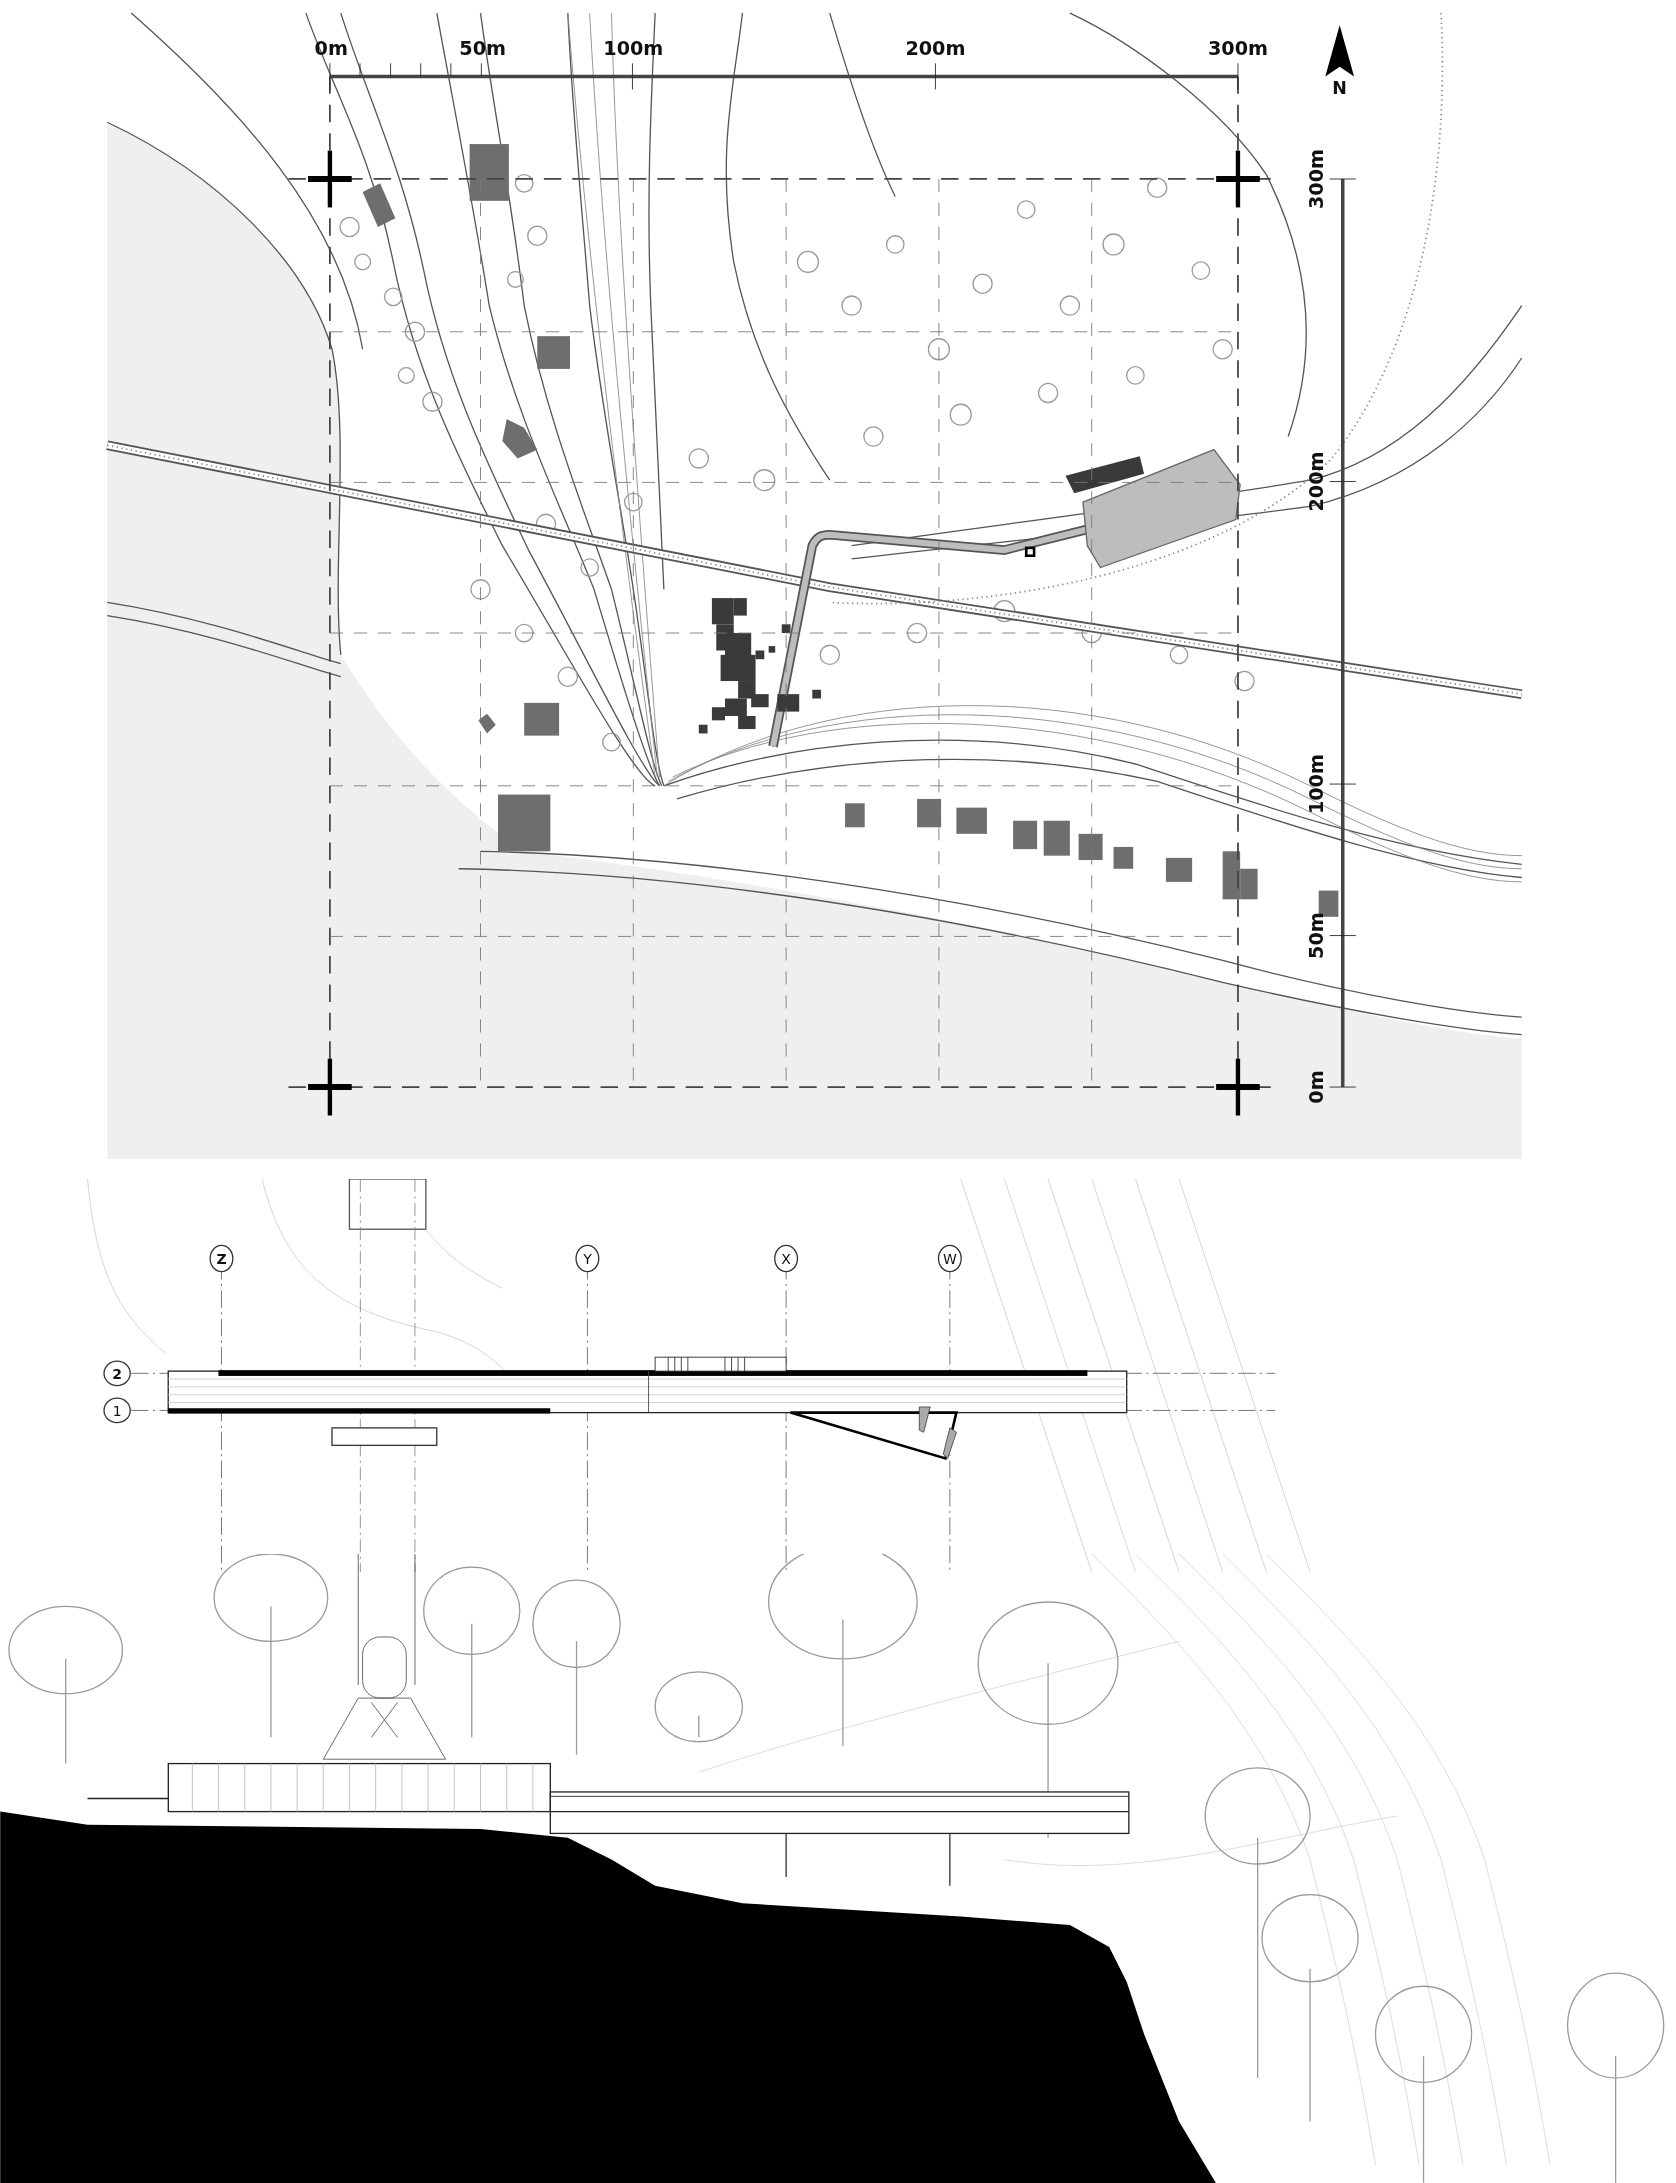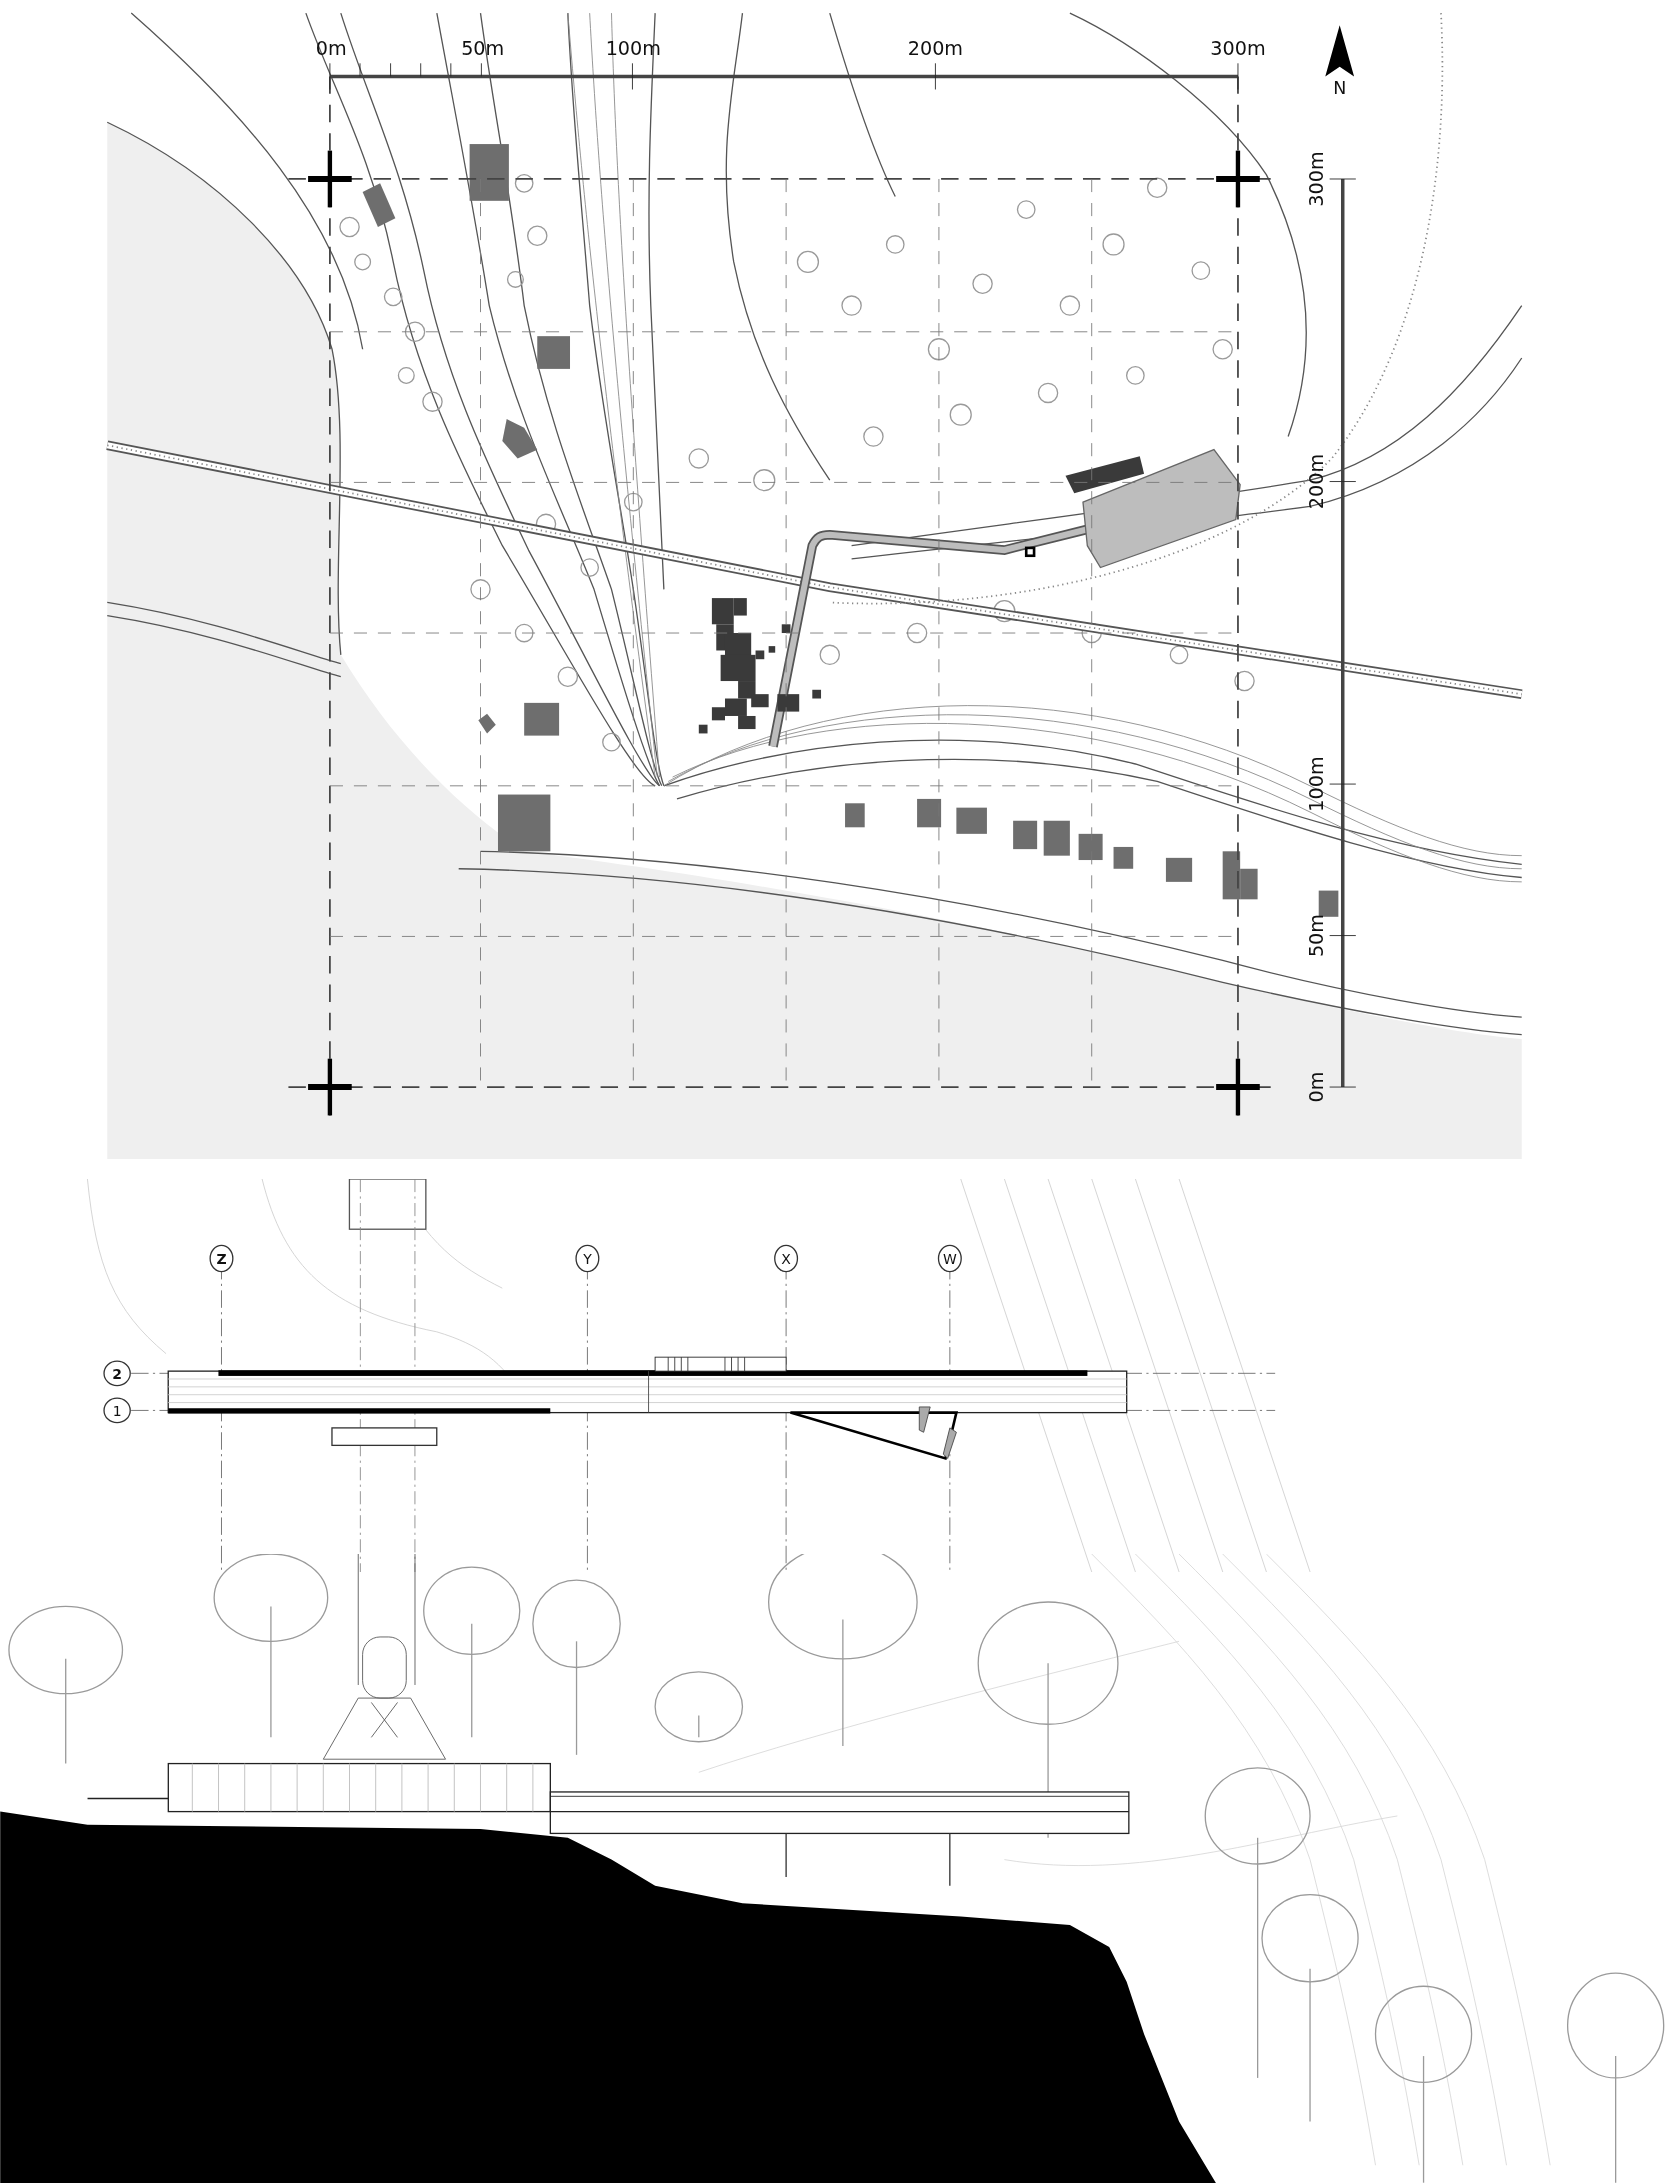--- a/index.html
+++ b/index.html
@@ -1,19 +1,19 @@
 <!DOCTYPE html>
 <html style="font-size:7px"><head>
 <meta charset="utf-8">
 <style>
   html,body{margin:0;padding:0;background:#ffffff;}
   body{width:1677px;height:2347px;position:relative;overflow:hidden;font-family:"DejaVu Sans","Liberation Sans",sans-serif;}
   .panel{position:absolute;}
   svg text{font-family:"DejaVu Sans","Liberation Sans",sans-serif;}
-  #siteplan{left:0;top:0;width:1677px;height:1170px;}
+  #siteplan{left:0;top:0;width:1677px;height:1170px;font-weight:bold;}
   #floorplan{left:0;top:1179px;width:1677px;height:393px;}
   #section{left:0;top:1554px;width:1677px;height:792px;}
 </style>
 </head>
 <body>
 
 <div class="panel" id="siteplan">
 <svg width="1677" height="1170" viewBox="0 0 3840 2680" xmlns="http://www.w3.org/2000/svg">
 
   <rect x="245" y="30" width="3240" height="2625" fill="#ffffff"></rect>

